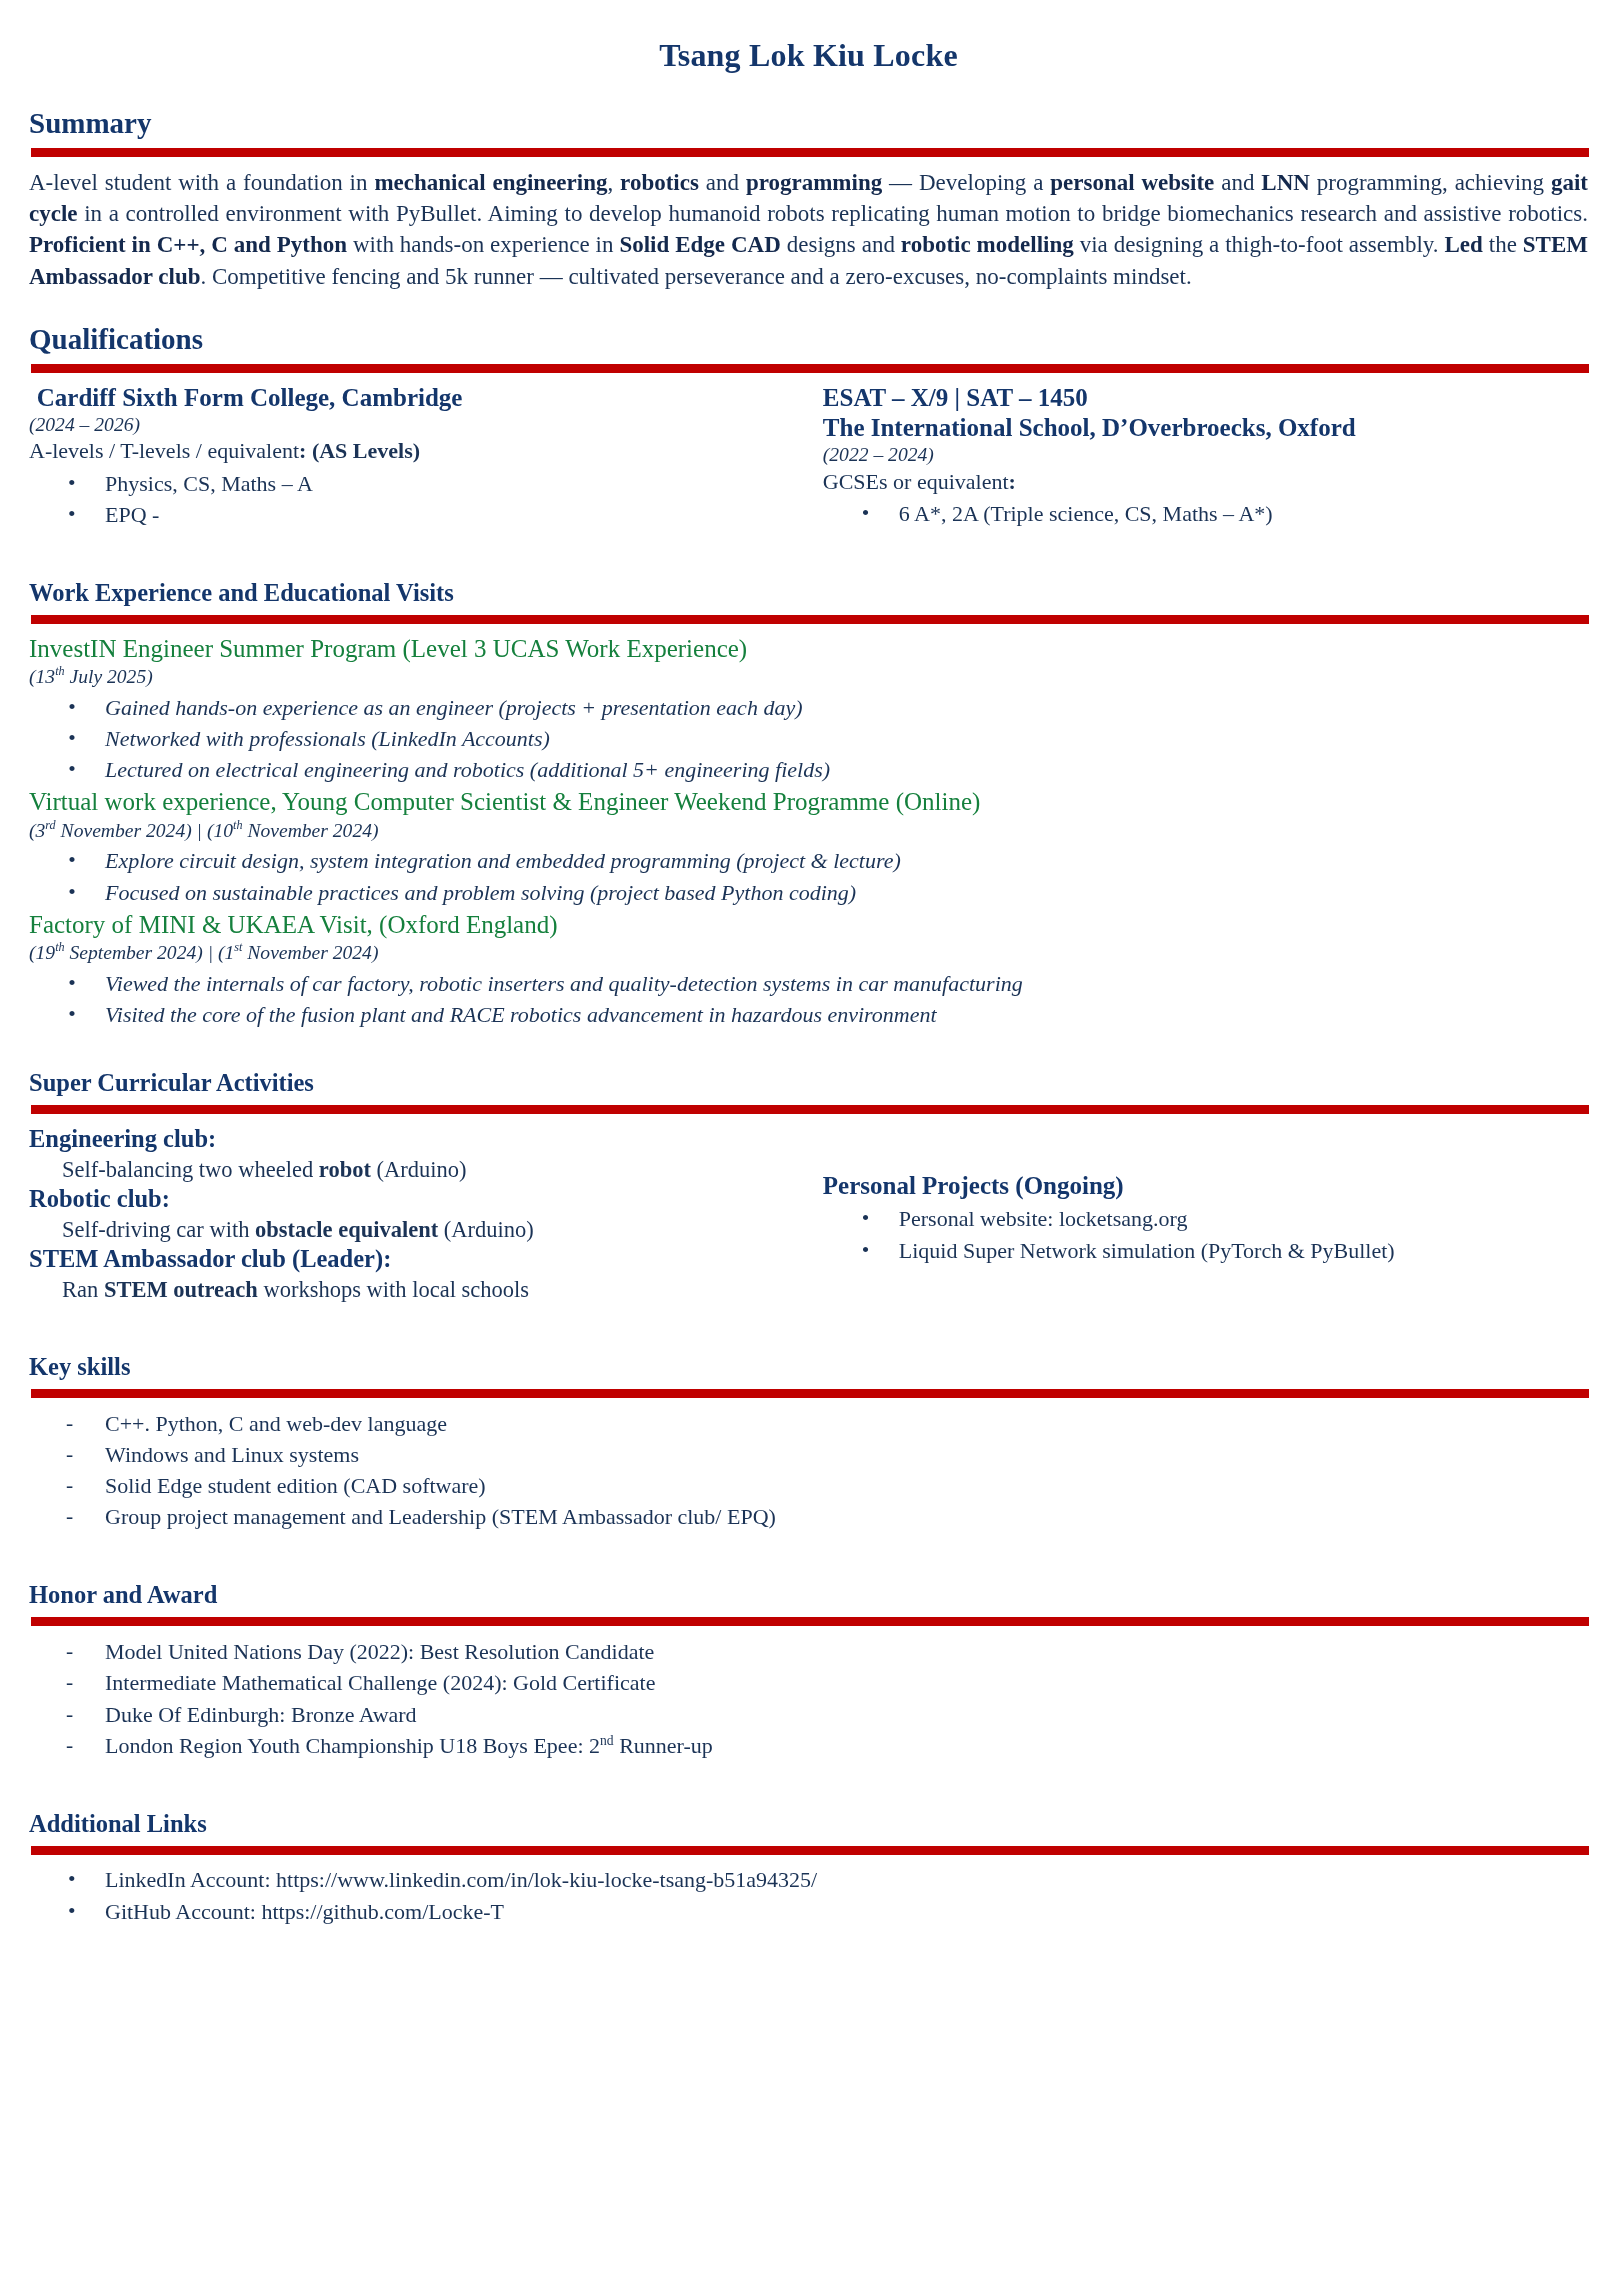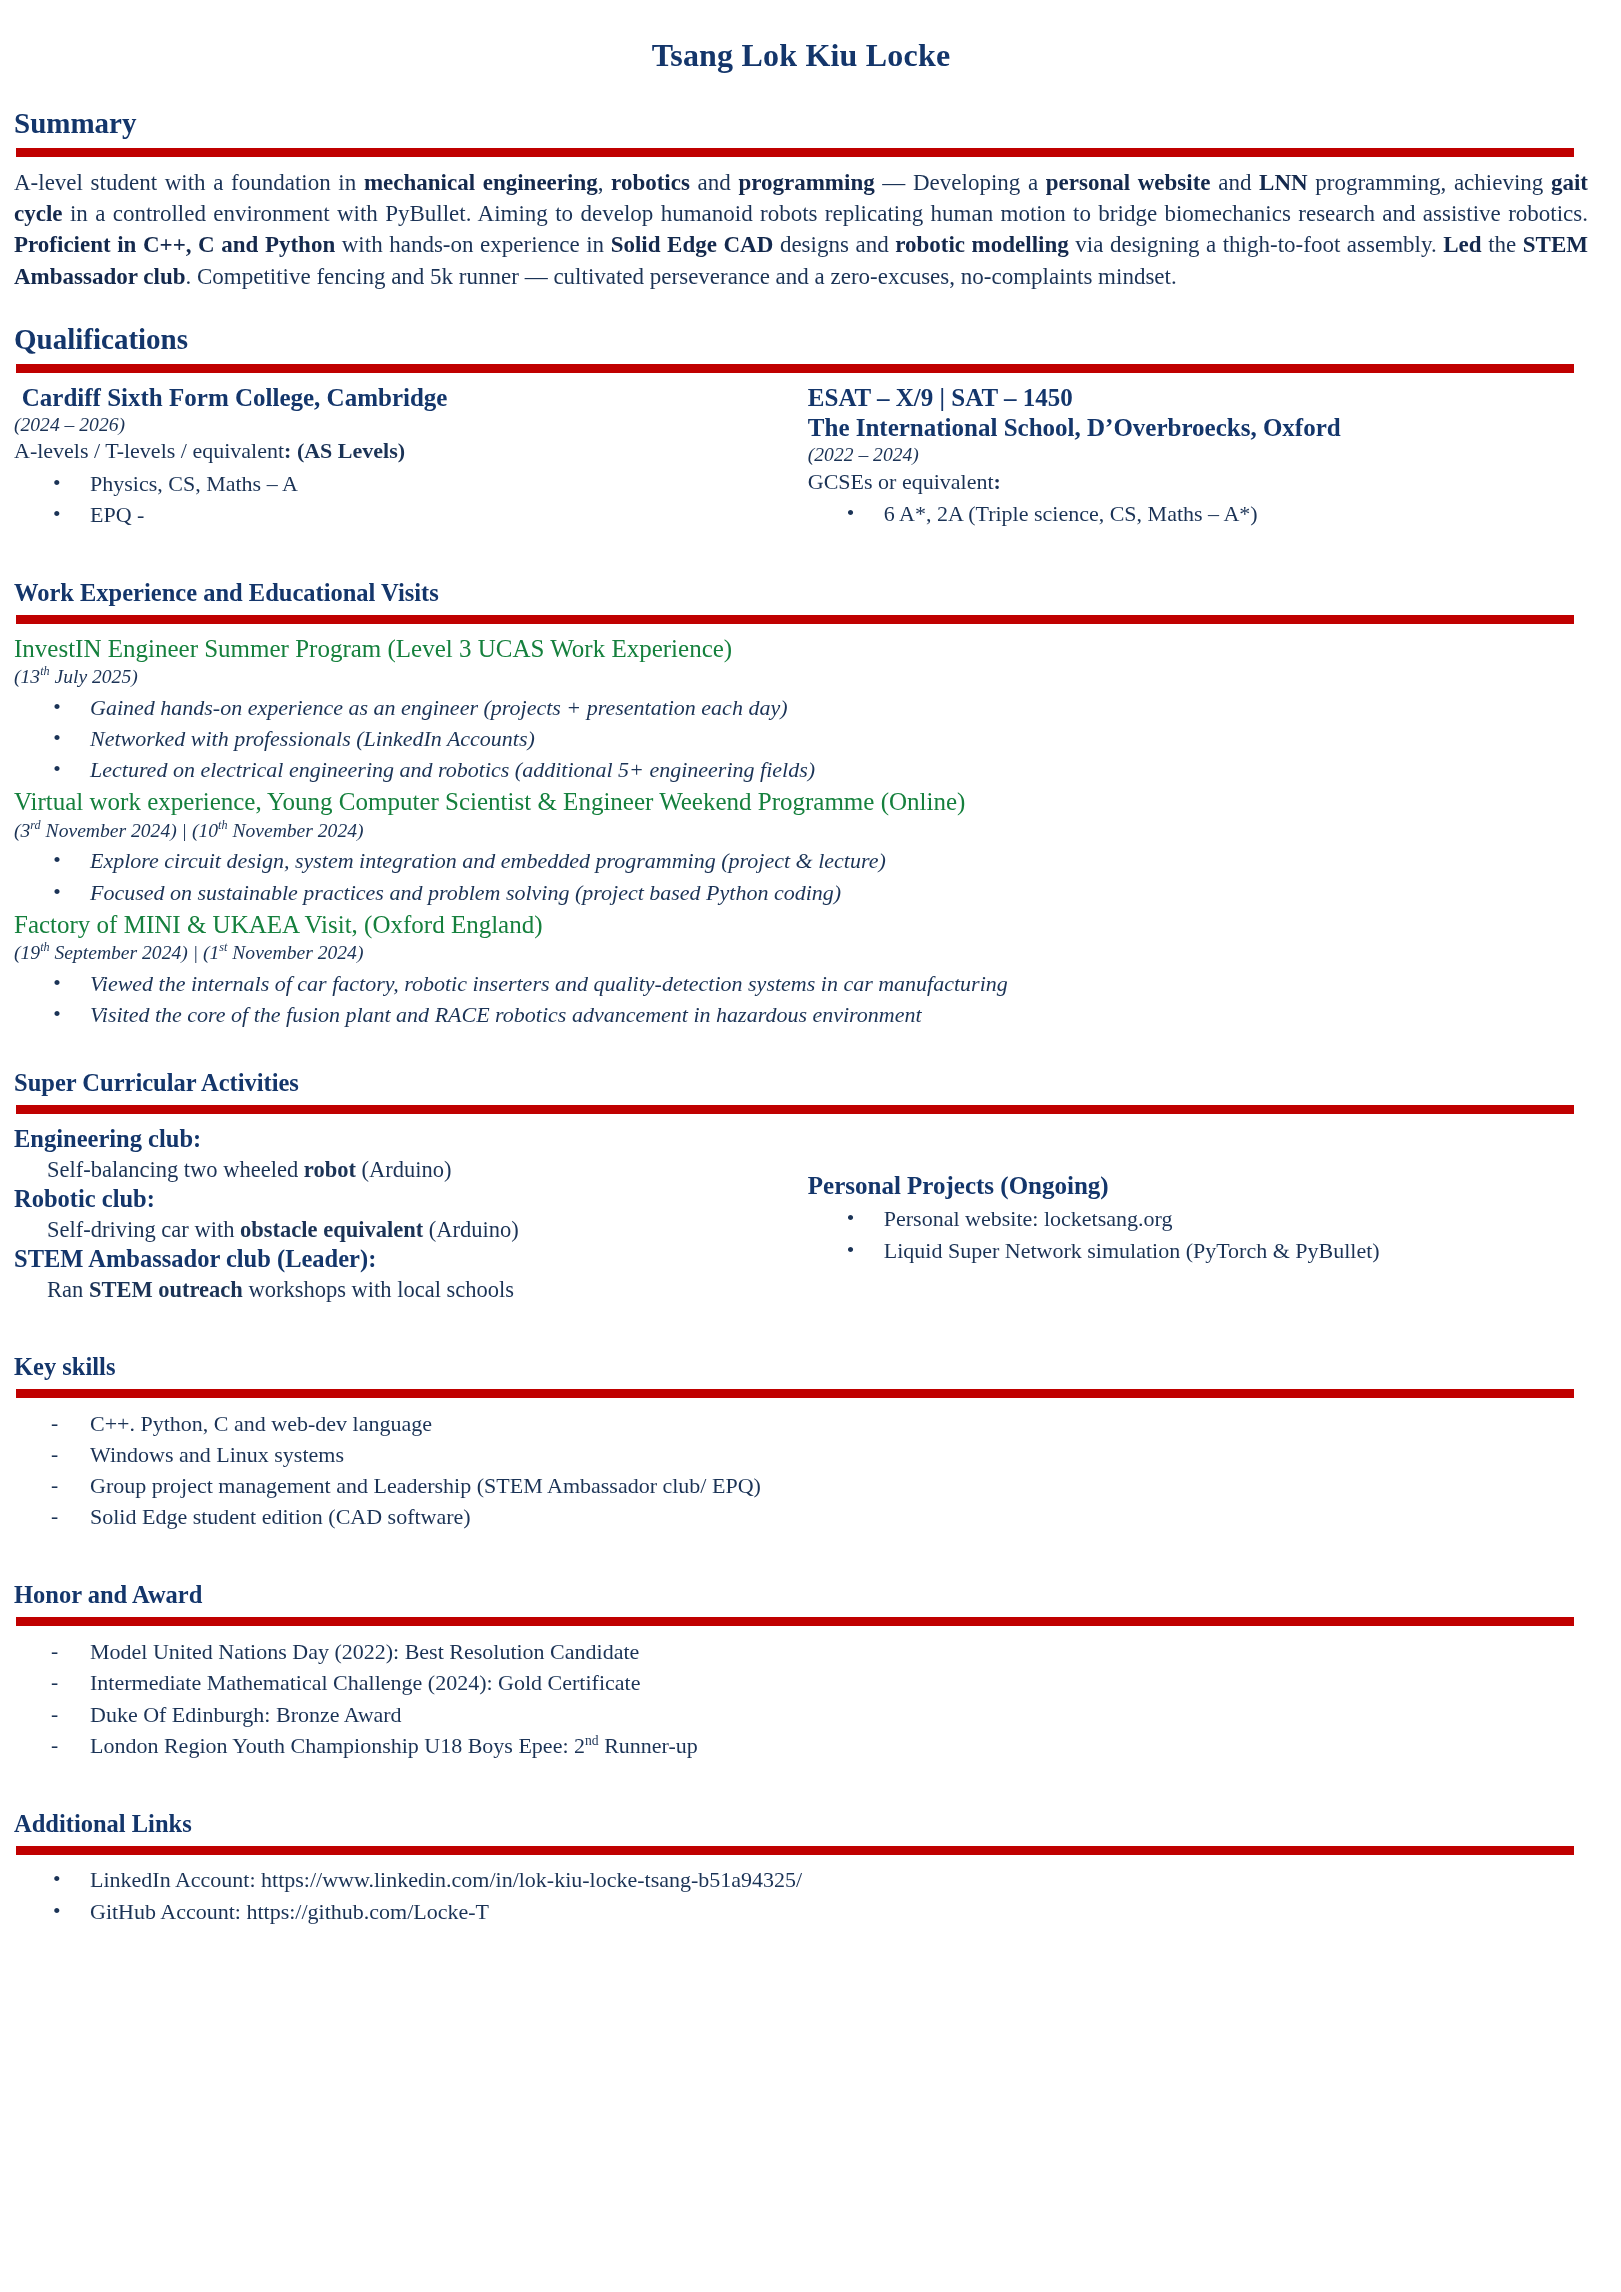--- a/index.html
+++ b/index.html
@@ -9,21 +9,21 @@
   }
   body {
     width: 1621px;
     height: 2293px;
     font-family: "Liberation Serif", "DejaVu Serif", serif;
     color: #1f2f4a;
     position: relative;
     overflow: hidden;
   }
   .page {
-    padding: 0 33px 0 14px;
+    padding: 0 33px 0 29px;
     box-sizing: border-box;
     width: 1621px;
   }
 
   
   .doc-title {
     text-align: center;
     font-size: 32px;
     font-weight: bold;
     color: #14366b;
@@ -257,22 +257,22 @@
     </div>
   </div>
 
   <div class="spacer-md"></div>
 
   <div class="section-head small">Key skills</div>
   <div class="rule"></div>
   <ul class="bul dash">
       <li><b>C++. Python, C</b> and web-dev language</li>
       <li>Windows and <b>Linux</b> systems</li>
+      <li>Solid Edge student edition <b>(CAD software)</b></li>
       <li><b>Group project management</b> and <b>Leadership</b> (STEM Ambassador club/ EPQ)</li>
-      <li>Solid Edge student edition <b>(CAD software)</b></li>
     </ul>
 
   <div class="spacer-md"></div>
 
   <div class="section-head small">Honor and Award</div>
   <div class="rule"></div>
   <ul class="bul dash" style="line-height:1.95">
       <li><b>Model United Nations Day (2022): Best Resolution Candidate</b></li>
       <li><b>Intermediate Mathematical Challenge (2024): Gold Certificate</b></li>
       <li>Duke Of Edinburgh: Bronze Award</li>

